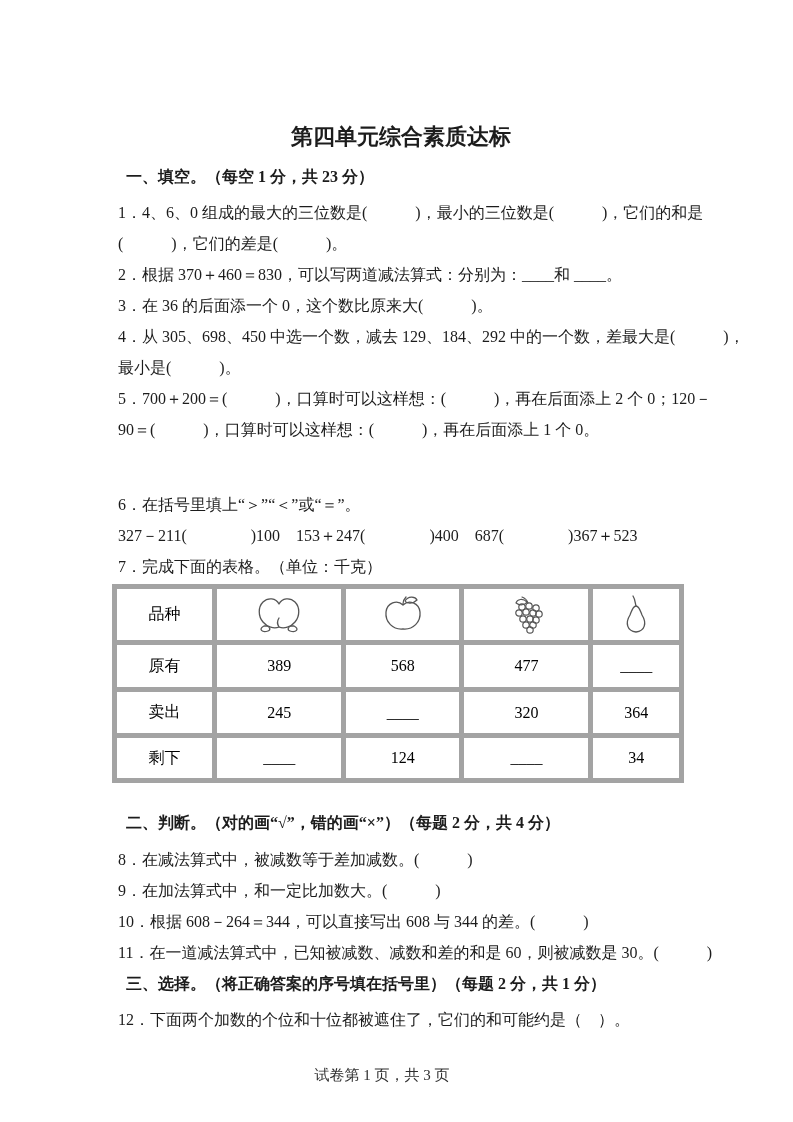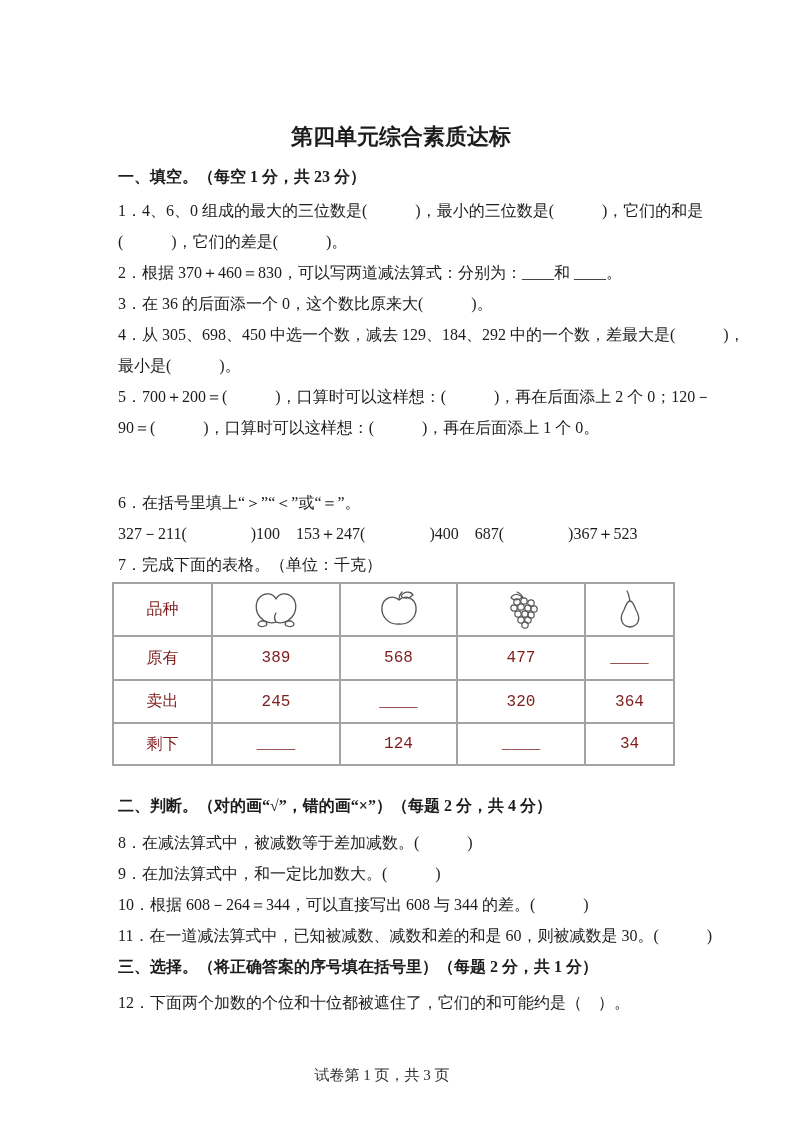--- a/index.html
+++ b/index.html
@@ -7,37 +7,37 @@
     position:relative; width:793px; height:1122px; background:#ffffff;
     overflow:hidden; font-family:"Liberation Serif","DejaVu Serif",serif;
     color:#1c1c1c;
   }
   .content { position:absolute; left:118px; top:0; width:566px; }
   .title {
     margin:122px 0 0 0; font-size:22px; line-height:30px;
     text-align:center; font-weight:bold; white-space:pre;font-family:Liberation Serif, serif;
   }
   .sec {
-    font-size:16px; font-weight:bold; line-height:24px; margin:0;
+    font-size:16px; font-weight:bold; line-height:24px; margin:8px;
     white-space:pre;
   }
   .sec1 { margin-top:13px; }
   .sec2 { margin-top:28px; }
   .sec3 { margin-top:4px; }
   .line { font-size:16px; line-height:31px; margin:0; white-space:pre; }
   .q1l1 { margin-top:6px;text-align:center; }
   .q6head { margin-top:44px; }
   .j1 { margin-top:9px; }
   .q12 { margin-top:8px; }
   table.fruit {
     border-collapse:collapse; margin:2px 0 0 -6px; table-layout:fixed;
   }
   table.fruit td {
-    border:2px solid #a3a3a3; text-align:center; vertical-align:middle;
-    font-size:16px; padding:0; color:#7f1d1d;font-family:Liberation Mono, monospace;
+    border:5px solid #a3a3a3; text-align:center; vertical-align:middle;
+    font-size:16px; padding:0; color:#000000;
   }
   tr.hdr td { height:51px; }
   tr.r1 td { height:42px; }
   tr.r2 td { height:41px; }
   tr.r3 td { height:40px; }
   .c0 { width:97px; }
   .c1 { width:126px; }
   .c2 { width:115px; }
   .c3 { width:126px; }
   .c4 { width:87px; }

